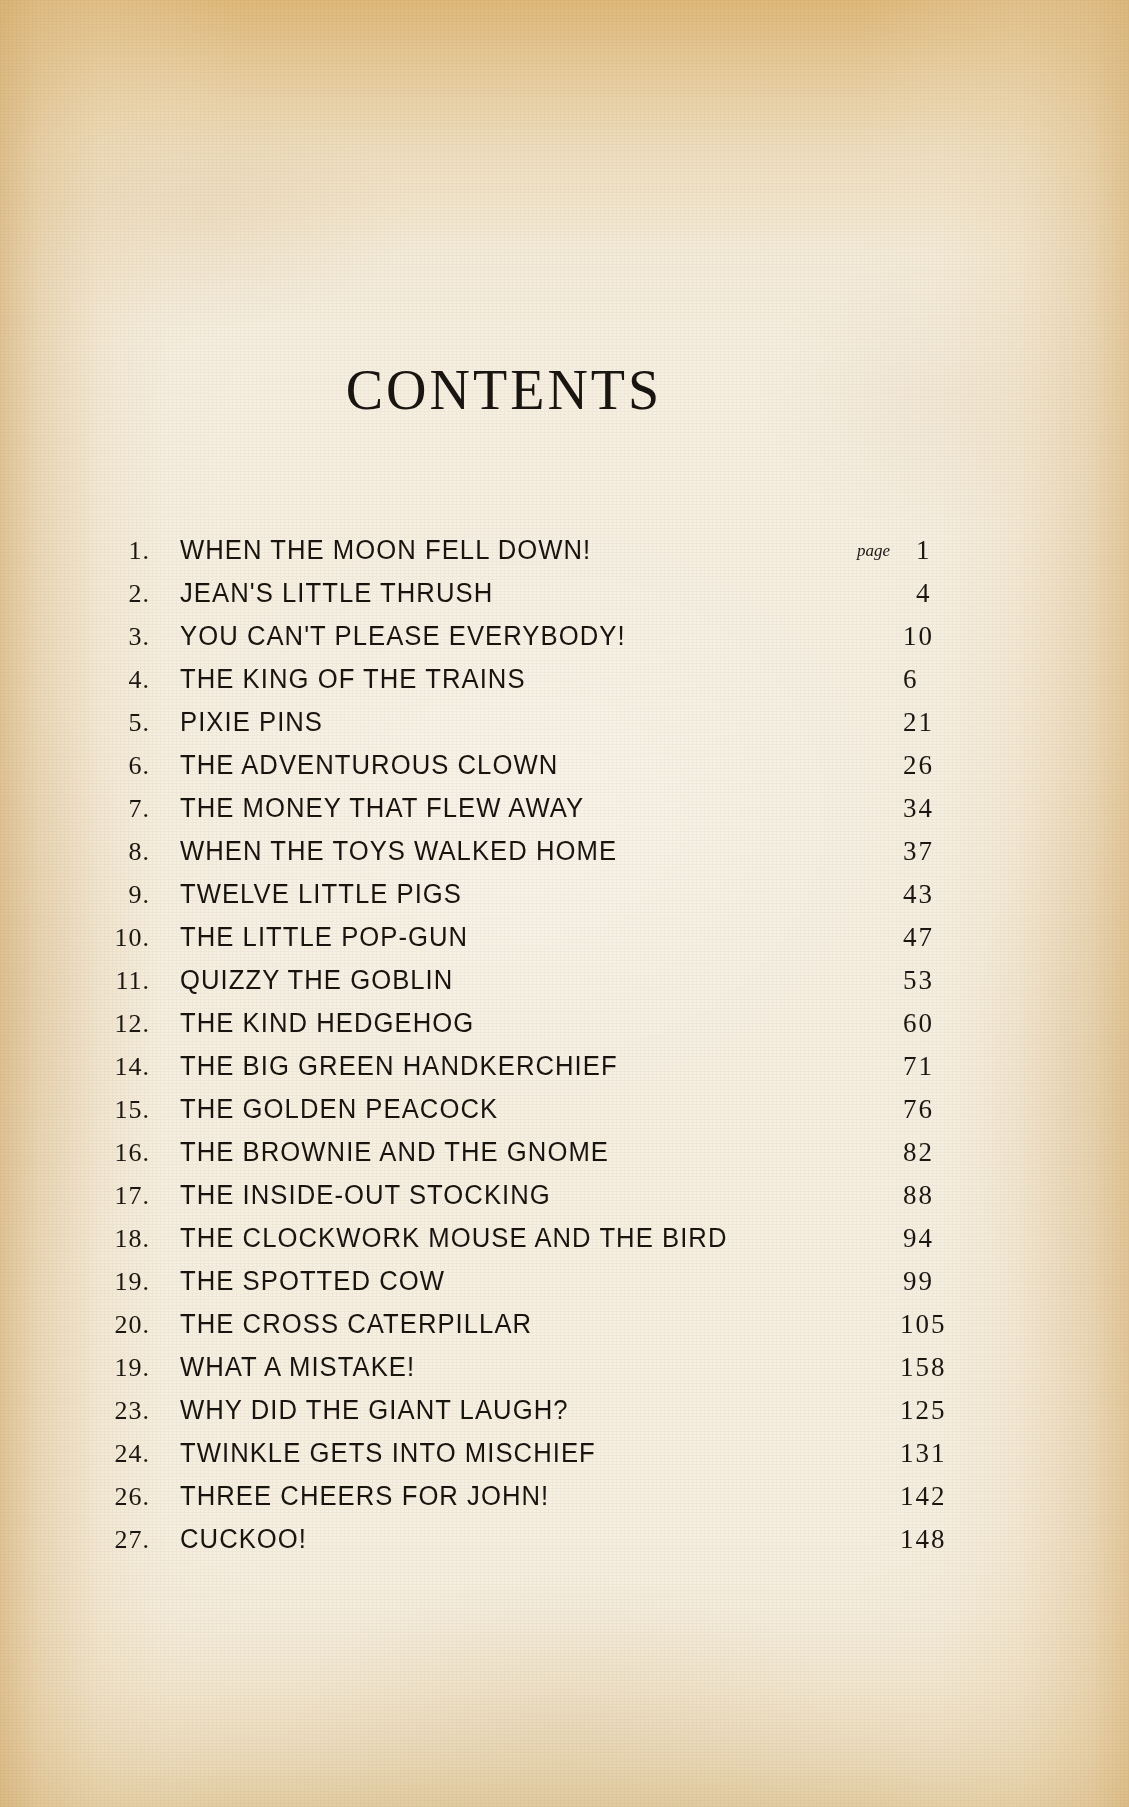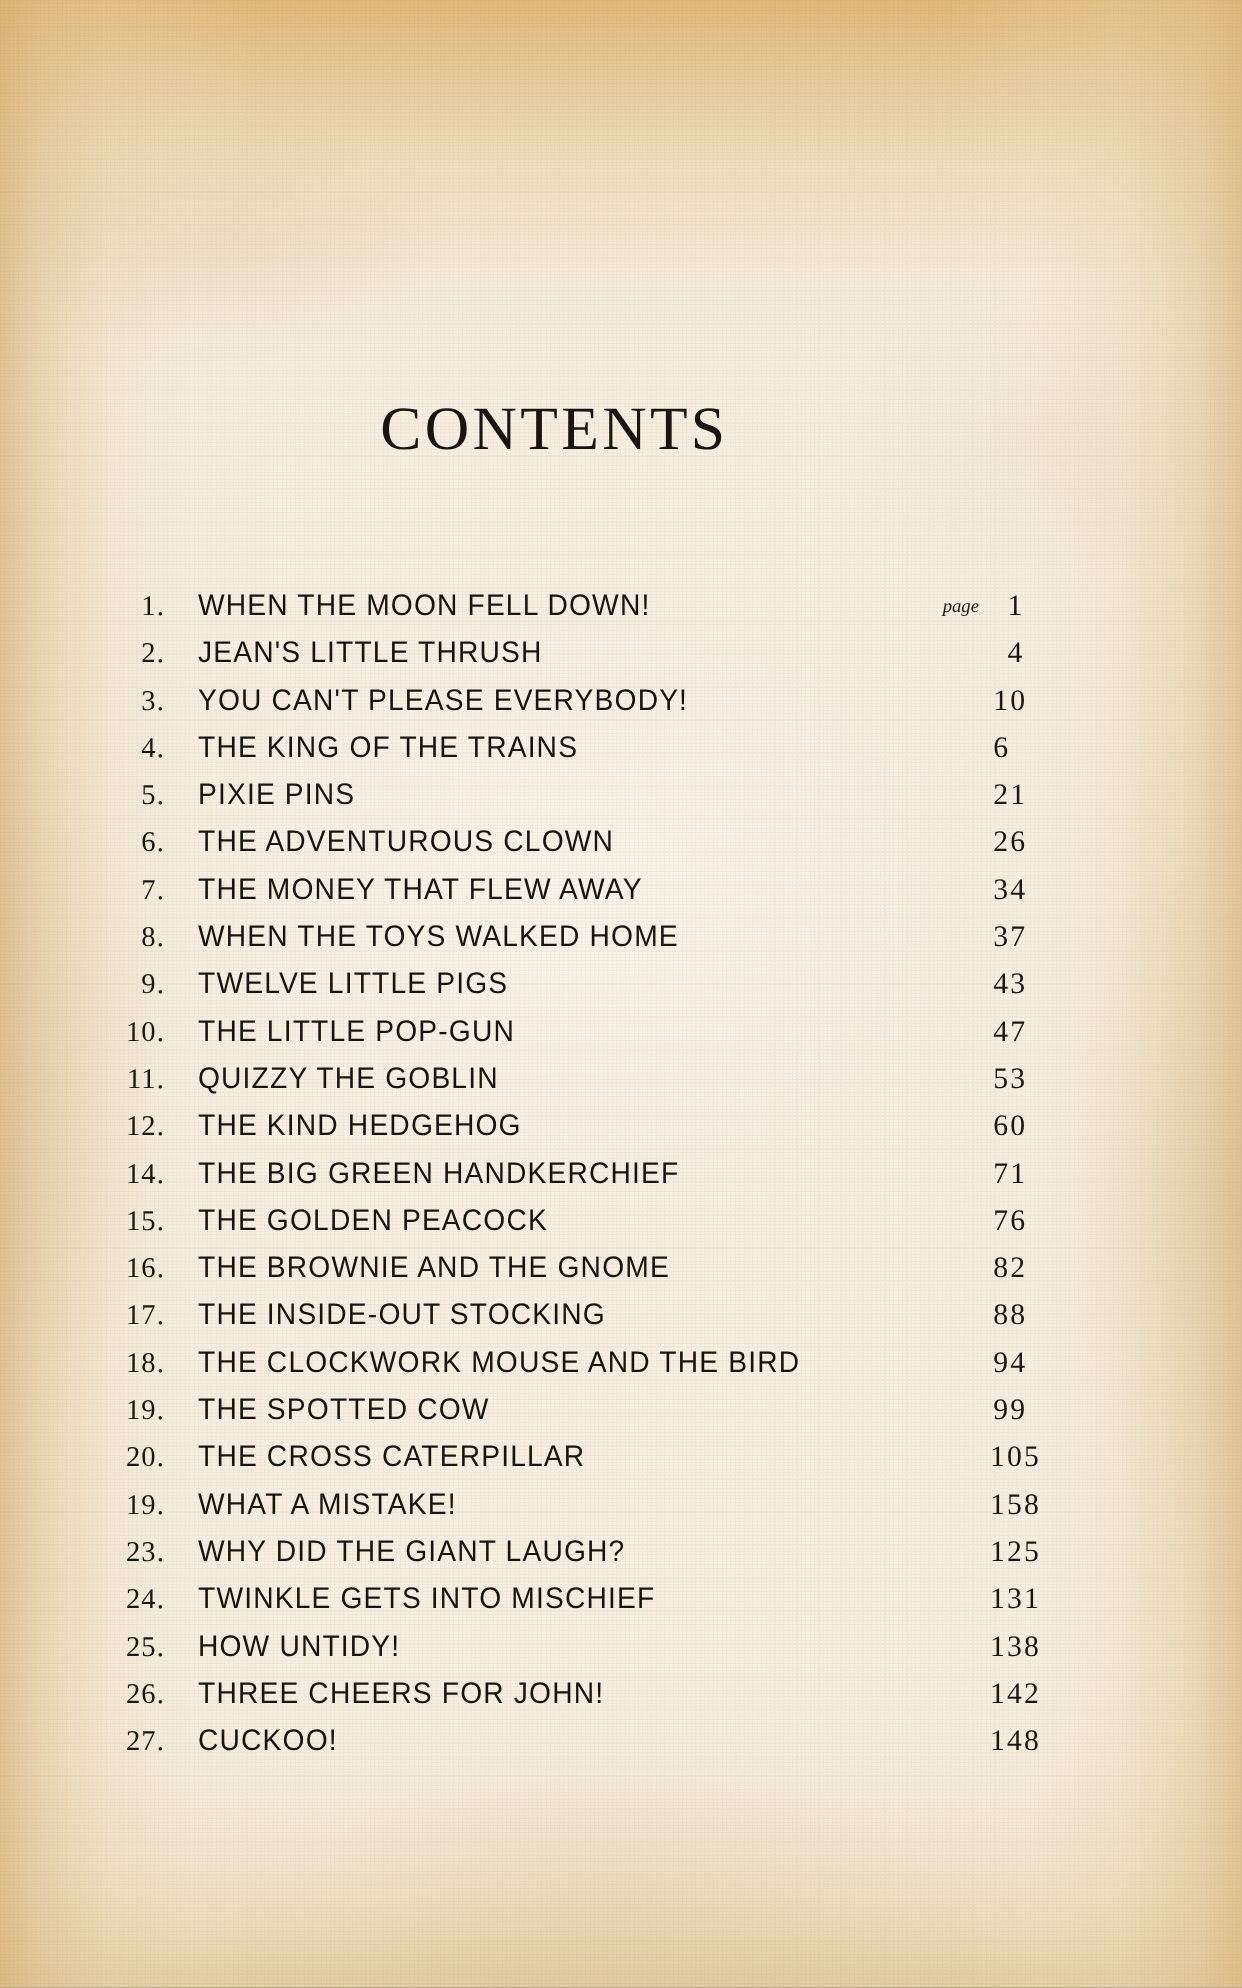--- a/index.html
+++ b/index.html
@@ -291,25 +291,20 @@
           <span class="row-num">23.</span>
           <span class="row-title">WHY DID THE GIANT LAUGH?</span>
           <span class="row-page triple">125</span>
         </div>
         <div class="toc-row">
           <span class="row-num">24.</span>
           <span class="row-title">TWINKLE GETS INTO MISCHIEF</span>
           <span class="row-page triple">131</span>
         </div>
         <div class="toc-row">
-          <span class="row-num">25.</span>
-          <span class="row-title">HOW UNTIDY!</span>
-          <span class="row-page triple">138</span>
-        </div>
-        <div class="toc-row">
           <span class="row-num">26.</span>
           <span class="row-title">THREE CHEERS FOR JOHN!</span>
           <span class="row-page triple">142</span>
         </div>
         <div class="toc-row">
           <span class="row-num">27.</span>
           <span class="row-title">CUCKOO!</span>
           <span class="row-page triple">148</span>
         </div>
       </div>

